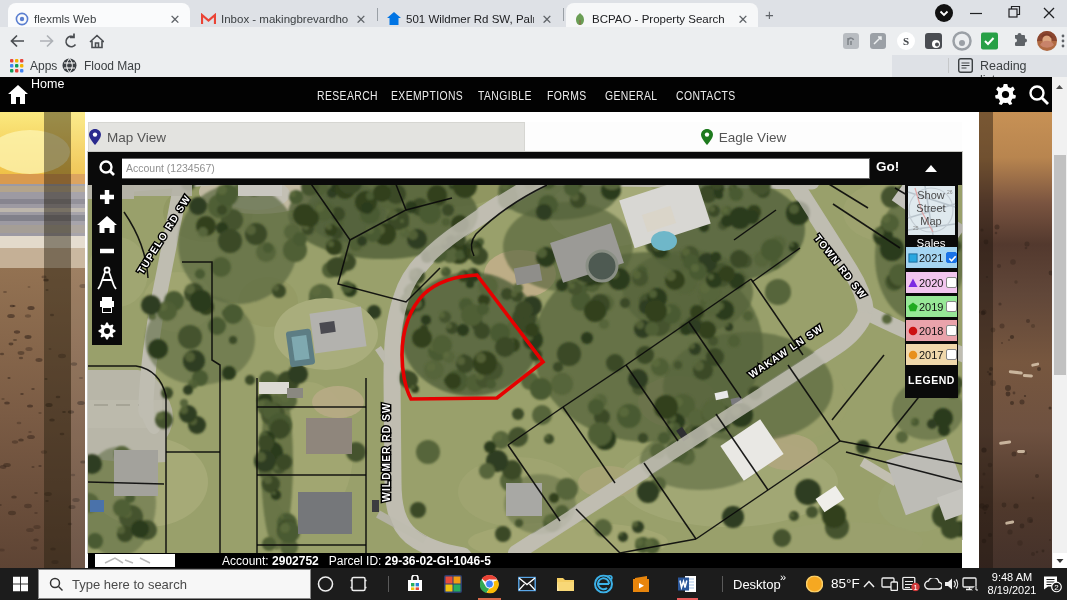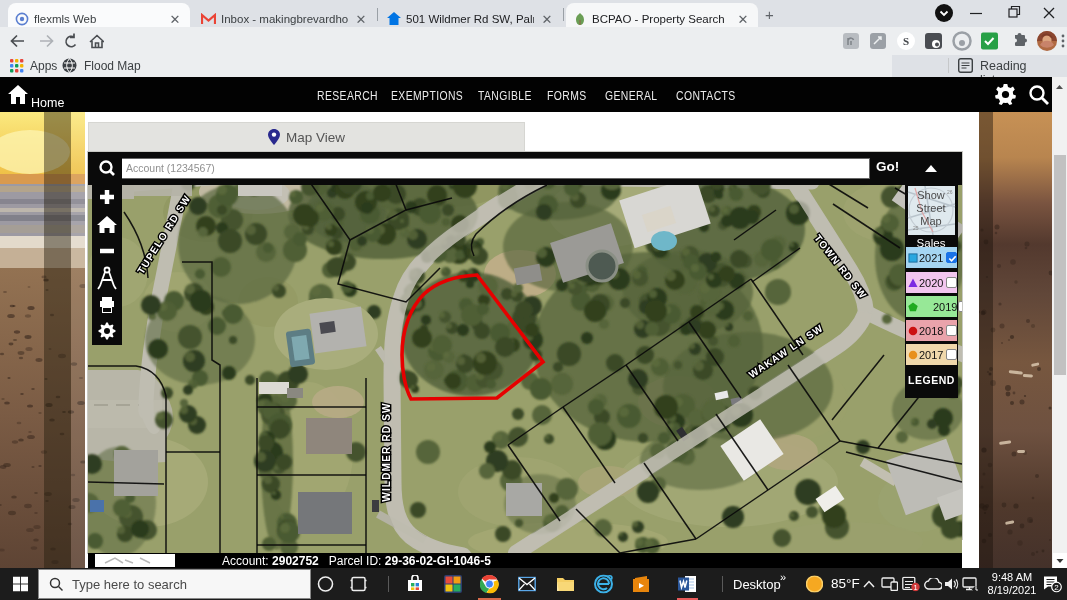--- a/index.html
+++ b/index.html
@@ -14,21 +14,21 @@
 #toolbar svg{position:absolute;top:50%;transform:translateY(-50%)}
 #pill{position:absolute;left:110px;top:3.5px;width:722px;height:21px;border-radius:11px;background:#dcdee1;display:flex;align-items:center;font-size:12.5px;color:#27292b}
 
 #bookmarks{left:0;top:55px;width:892px;height:22px;background:#eceef0;font-size:12px;color:#3c4043}
 
 #siteheader{left:0;top:77px;width:1052px;height:35px;background:#020202;color:#eee}
 .nav{position:absolute;top:11px;font-size:13px;letter-spacing:0.5px;color:#ececec;transform:scaleX(0.8);transform-origin:0 0;white-space:nowrap}
 
 #whitebg{left:85px;top:112px;width:894px;height:456px;background:#fff}
 #tabrow{left:85px;top:122px;width:877px;height:30px;background:#fff}
-#mapviewtab{position:absolute;left:3px;top:0;width:437px;height:30px;background:#e3e3e0;border:1px solid #d6d6d2;display:flex;align-items:center;justify-content:center;font-size:13.5px;color:#555}
+#mapviewtab{position:absolute;left:3px;top:0;width:437px;height:30px;background:#e3e3e0;border:1px solid #d6d6d2;display:flex;align-items:center;justify-content:flex-start;font-size:13.5px;color:#555}
 #eagleviewtab{position:absolute;left:440px;top:0;width:437px;height:30px;background:#fdfdfd;display:flex;align-items:center;justify-content:center;font-size:13.5px;color:#555}
 #mapwrap{left:88px;top:152px;width:874px;height:401px;overflow:hidden;background:#99a06b;outline:1px solid #c9c9c4}
 
 #msearchbar{position:absolute;left:0;top:0;width:874px;height:33px;background:#0a0a0a}
 #minput{position:absolute;left:30px;top:6px;width:752px;height:21px;background:#fff;border:1px solid #666;font-size:10.5px;color:#909090;line-height:19px;padding-left:7px}
 #mgo{position:absolute;left:788px;top:7px;color:#fff;font-size:13.5px;font-weight:bold}
 #mtools{position:absolute;left:4px;top:0;width:30px;height:193px;background:#0a0a0a}
 #mpanel{position:absolute;left:817px;top:0;width:53px;height:246px;background:#0a0a0a}
 .srow{position:absolute;width:51px;height:21px;display:flex;align-items:center;font-size:11px;color:#111}
 .cb{margin-left:1px;width:11px;height:11px;background:#fff;border:1px solid #888;border-radius:2px;flex:0 0 11px}
@@ -141,21 +141,21 @@
     <svg class="abs" style="left:958px;top:3px" width="15" height="15" viewBox="0 0 15 15">
       <rect x="0.7" y="0.7" width="13.6" height="13.6" rx="2" fill="none" stroke="#3c4043" stroke-width="1.4"></rect>
       <path d="M3.5,5 h8 M3.5,7.5 h8 M3.5,10 h5" stroke="#3c4043" stroke-width="1.2"></path>
     </svg>
     <span class="abs" style="left:980px;top:4px;font-size:12.5px">Reading list</span>
   </div>
 <div id="siteheader" class="abs">
     <svg class="abs" style="left:8px;top:8px" width="20" height="19" viewBox="0 0 20 19">
       <path d="M10,0 L20,9 H17 V19 H12 V12 H8 V19 H3 V9 H0 Z" fill="#fff"></path>
     </svg>
-    <span class="abs" style="left:31px;top:19px;font-size:12.5px;color:#fff">Home</span>
+    <span class="abs" style="left:31px;top:0;font-size:12.5px;color:#fff">Home</span>
     <span class="nav" style="left:317px">RESEARCH</span>
     <span class="nav" style="left:391px">EXEMPTIONS</span>
     <span class="nav" style="left:478px">TANGIBLE</span>
     <span class="nav" style="left:547px">FORMS</span>
     <span class="nav" style="left:605px">GENERAL</span>
     <span class="nav" style="left:676px">CONTACTS</span>
     <svg class="abs" style="left:995px;top:7px" width="21" height="21" viewBox="0 0 21 21">
       <path d="M10.5,0 L12.3,0 13,3 15.5,4 18,2.5 19.8,5.5 17.8,7.8 18.2,10.5 21,11.5 20.3,14.5 17.3,14.8 16,17.2 17.3,20 14.5,21 12.6,18.7 10.5,19 8.4,18.7 6.5,21 3.7,20 5,17.2 3.7,14.8 0.7,14.5 0,11.5 2.8,10.5 3.2,7.8 1.2,5.5 3,2.5 5.5,4 8,3 8.7,0 Z" fill="#fff"></path>
       <circle cx="10.5" cy="10.5" r="3.6" fill="#020202"></circle>
     </svg>
@@ -343,20 +343,24 @@
       <rect x="52" y="252" width="8" height="3" rx="1.5" fill="#d9c7ae" opacity="0.85" transform="rotate(-12 52 252)"></rect>
       <rect x="26" y="410" width="9" height="3" rx="1.5" fill="#d9c7ae" opacity="0.85" transform="rotate(-12 26 410)"></rect>
       <rect x="0" y="0" width="14" height="456" fill="#1a120c" opacity="0.45"></rect>
     </svg></div>
 <div id="whitebg" class="abs"></div>
 <div id="tabrow" class="abs">
     <div id="mapviewtab"><svg width="12" height="16" viewBox="0 0 12 16" style="margin-right:6px">
         <path d="M6,0 C9.3,0 12,2.6 12,5.8 C12,9.5 6,16 6,16 C6,16 0,9.5 0,5.8 C0,2.6 2.7,0 6,0 Z" fill="#2a2a8e"></path>
         <circle cx="6" cy="5.6" r="2.2" fill="#fff"></circle>
       </svg>Map View</div>
+    <div id="eagleviewtab"><svg width="12" height="16" viewBox="0 0 12 16" style="margin-right:6px">
+        <path d="M6,0 C9.3,0 12,2.6 12,5.8 C12,9.5 6,16 6,16 C6,16 0,9.5 0,5.8 C0,2.6 2.7,0 6,0 Z" fill="#1e7a1e"></path>
+        <circle cx="6" cy="5.6" r="2.2" fill="#fff"></circle>
+      </svg>Eagle View</div>
   </div>
 <div id="mapwrap" class="abs">
     <svg width="874" height="401" viewBox="0 0 874 401" style="position:absolute;left:0;top:0">
       <defs>
         <filter id="tb" x="-20%" y="-20%" width="140%" height="140%">
           <feGaussianBlur stdDeviation="1.1"></feGaussianBlur>
         </filter>
       </defs>
       <rect width="874" height="401" fill="#99a06b"></rect>
       <ellipse cx="60" cy="330" rx="60" ry="45" fill="#a7ab79" opacity="0.9"></ellipse>
@@ -1138,21 +1142,21 @@
       <svg width="10" height="10" viewBox="0 0 11 11" style="margin-left:2px;flex:0 0 10px">
         <path d="M5.5,0.5 L10.5,10 H0.5 Z" fill="#7b2be2"></path>
       </svg>
       <span style="margin-left:1px;flex:1">2020</span>
       <div class="cb"></div>
     </div>
     <div class="srow" style="top:144px;background:#97e897;left:818px;position:absolute">
       <svg width="10" height="10" viewBox="0 0 11 11" style="margin-left:2px;flex:0 0 10px">
         <path d="M5.5,0.5 L10.7,4.3 L8.7,10.3 H2.3 L0.3,4.3 Z" fill="#1faa1f"></path>
       </svg>
-      <span style="margin-left:15px;flex:1">2019</span>
+      <span style="margin-left:1px;flex:1">2019</span>
       <div class="cb"></div>
     </div>
     <div class="srow" style="top:168px;background:#eaa3ab;left:818px;position:absolute">
       <svg width="10" height="10" viewBox="0 0 11 11" style="margin-left:2px;flex:0 0 10px">
         <circle cx="5.5" cy="5.5" r="4.7" fill="#cc1111"></circle>
       </svg>
       <span style="margin-left:1px;flex:1">2018</span>
       <div class="cb"></div>
     </div>
     <div class="srow" style="top:192px;background:#f0d8ab;left:818px;position:absolute">

